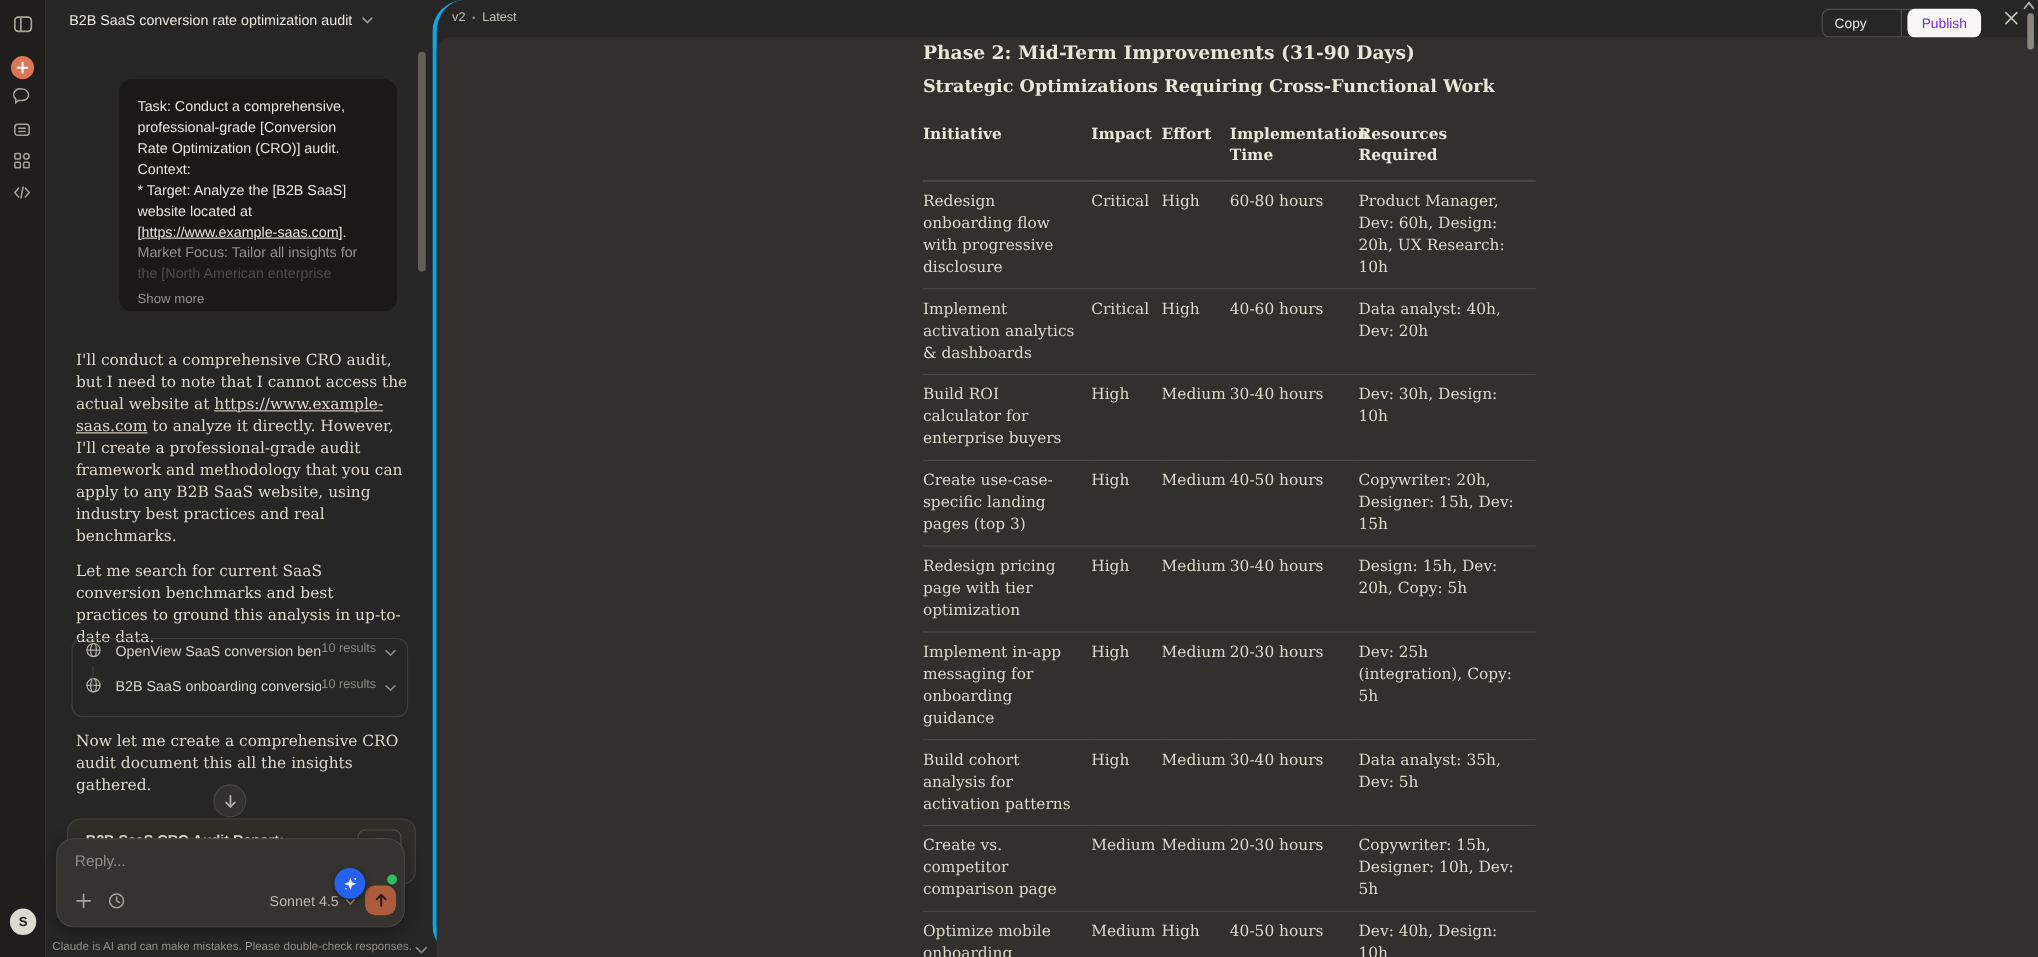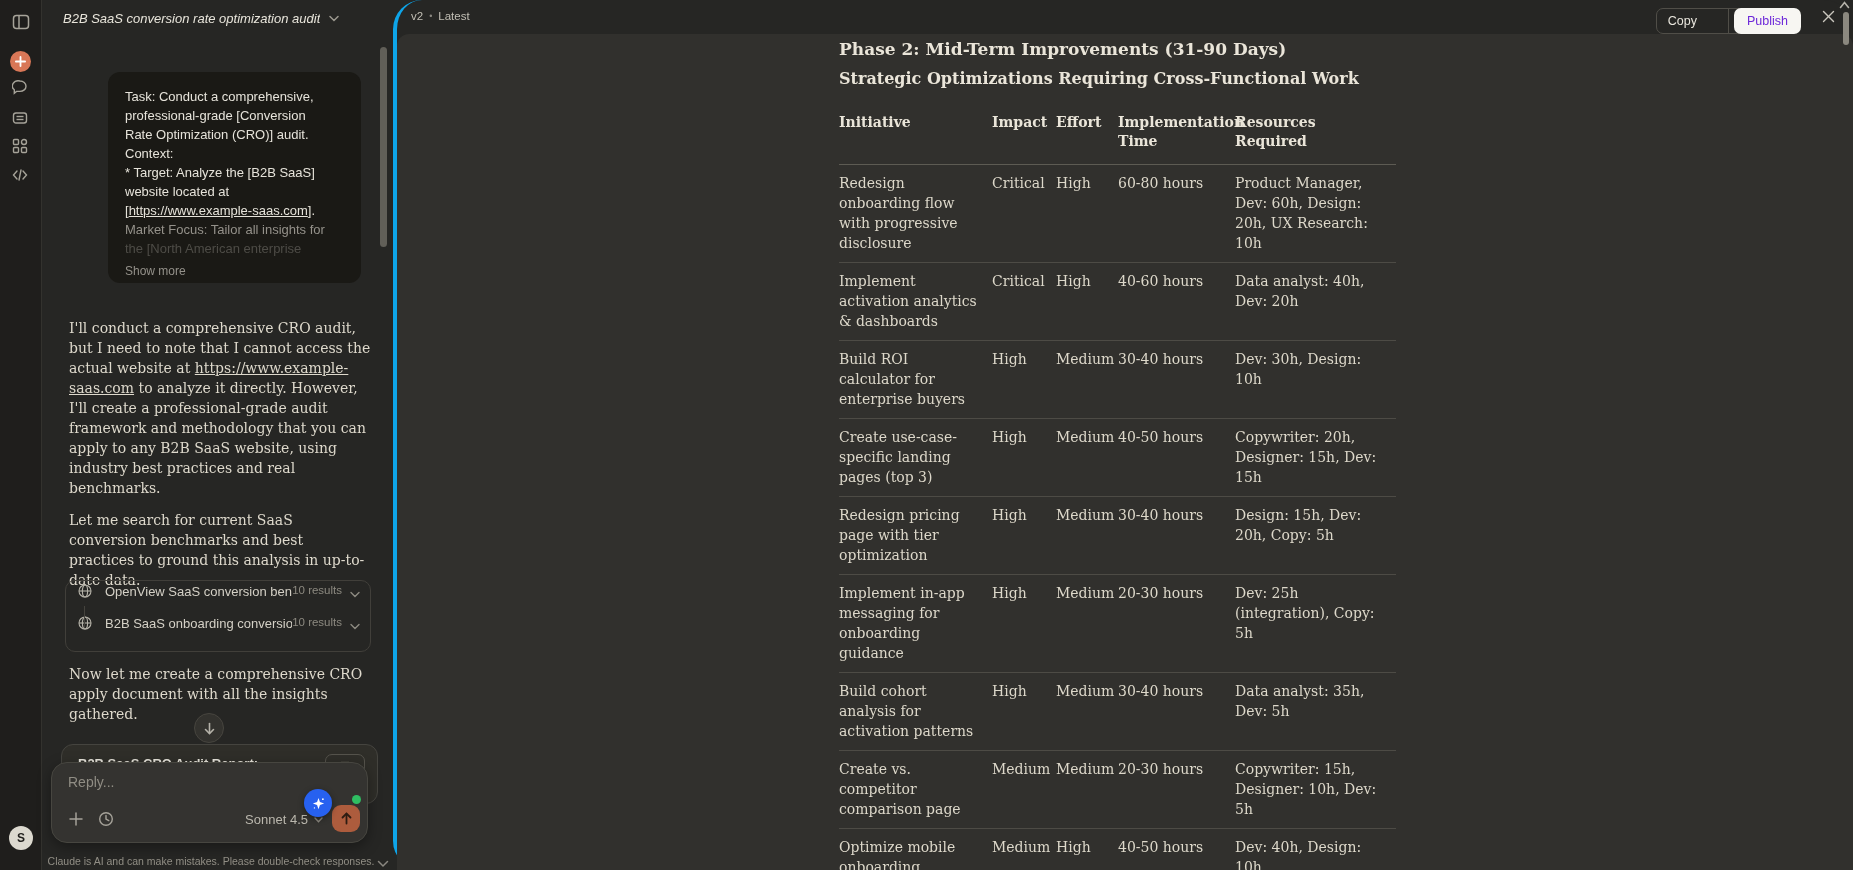--- a/index.html
+++ b/index.html
@@ -9,21 +9,21 @@
   
   #rail { position:absolute; left:0; top:0; bottom:0; width:42px; background:#1f1e1c; border-right:1px solid #33322e; }
   .rail-icon { position:absolute; left:12px; width:18px; height:18px; color:#a6a399; cursor:pointer; }
   .rail-icon svg { width:100%; height:100%; }
   #new-chat-btn { position:absolute; left:10px; top:51px; width:21px; height:21px; border-radius:50%; background:#d97757; color:#fff; display:flex; align-items:center; justify-content:center; cursor:pointer; }
   #new-chat-btn svg { width:11px; height:11px; }
   #rail-avatar { position:absolute; left:9px; top:826px; width:24px; height:24px; border-radius:50%; background:#dcd9cf; color:#21201d; font-size:12px; font-weight:bold; display:flex; align-items:center; justify-content:center; cursor:pointer; }
 
   
   #chat { position:absolute; left:43px; top:0; bottom:0; width:350px; background:#262624; }
-  #chat-header { position:absolute; left:0; top:0; right:0; height:36px; display:flex; align-items:center; padding-left:20px;font-style:italic; }
+  #chat-header { position:absolute; left:0; top:0; right:0; height:36px; display:flex; align-items:center; padding-left:20px; }
   #chat-title { font-size:13px; color:#e8e5db; white-space:nowrap; overflow:hidden; }
   #chat-title-chev { margin-left:9px; color:#9b988f; width:10px; height:7px; flex:0 0 auto; }
   #chat-scroll-thumb { position:absolute; right:6px; top:47px; width:7px; height:200px; border-radius:4px; background:#615f58; }
   #chat-bottom-chev { position:absolute; right:4px; bottom:2px; width:12px; height:8px; color:#8a8780; }
 
   
   #user-card { position:absolute; left:65px; top:72px; width:253px; height:211px; background:#1a1915; border-radius:12px; padding:15px 17px 10px 17px; overflow:hidden; }
   .msg-line { font-size:13px; line-height:19px; color:#e6e3da; white-space:nowrap; overflow:hidden; }
   .msg-line.fade1 { color:#94918a; }
   .msg-line.fade2 { color:rgba(148,145,138,0.42); }
@@ -196,21 +196,21 @@
           <span class="q">B2B SaaS onboarding conversio</span>
           <span class="rc">10 results</span>
           <span class="chev"><svg viewBox="0 0 10 7" fill="none" stroke="currentColor" stroke-width="1.4" stroke-linecap="round">
               <polyline points="1,1.5 5,5.5 9,1.5"></polyline>
             </svg></span>
         </div>
       </div>
     <div id="search-connector"></div>
   </div>
 
-  <div class="prose" id="p3">Now let me create a comprehensive CRO apply document with all the insights gathered.</div>
+  <div class="prose" id="p3">Now let me create a comprehensive CRO audit document this all the insights gathered.</div>
 
   <div id="scroll-down-btn">
     <svg viewBox="0 0 13 13" fill="none" stroke="currentColor" stroke-width="1.6" stroke-linecap="round">
         <line x1="6.5" y1="1.5" x2="6.5" y2="11"></line>
         <polyline points="2.5,7.5 6.5,11.5 10.5,7.5"></polyline>
       </svg>
   </div>
 
   <div id="artifact-card">
     <span id="artifact-card-title">B2B SaaS CRO Audit Report:...</span>

